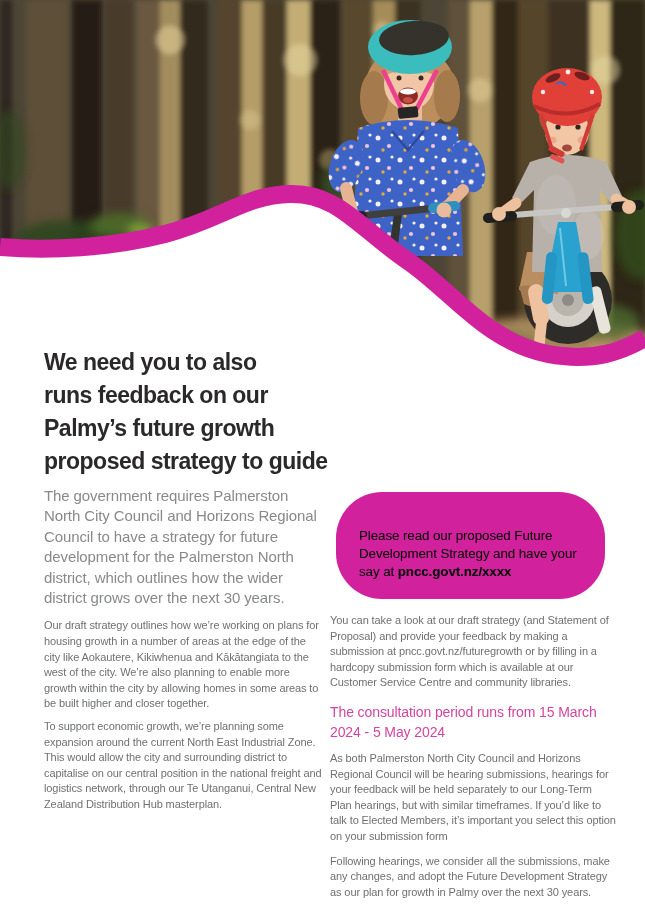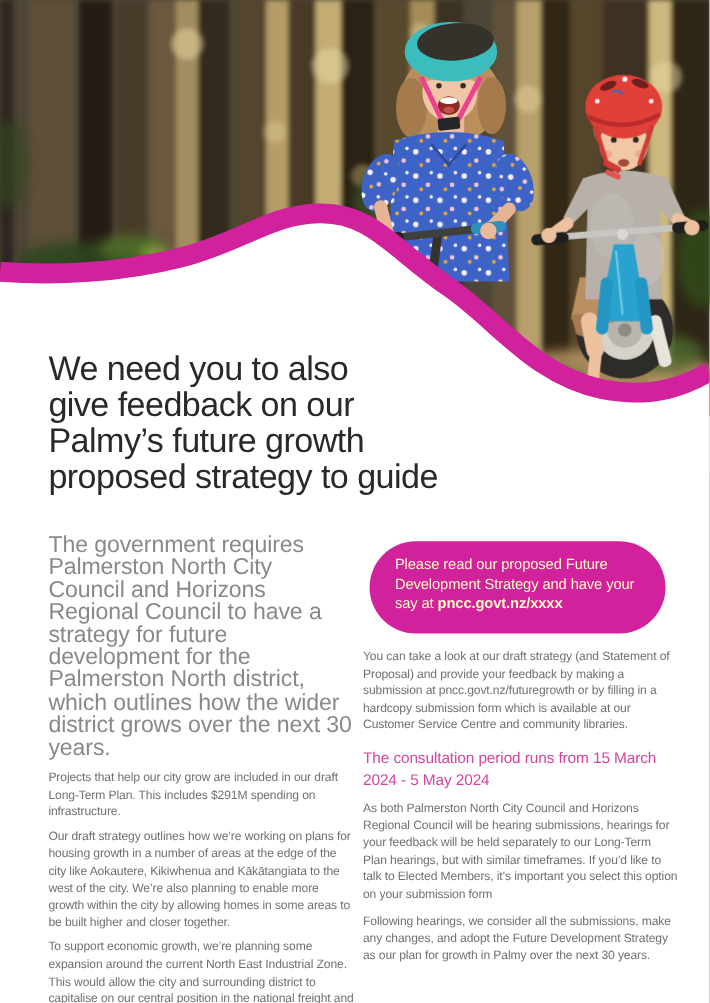--- a/index.html
+++ b/index.html
@@ -2,29 +2,29 @@
 <html style="--pink: #d1219c; --pink_text: #d4449f; --dark: #2b2829; --gray: #6e7072; --lead: #87898b;"><head>
 <meta charset="utf-8">
 <style>
   :root{ --pink:#d1219c; --pink_text:#d4449f; --dark:#2b2829; --gray:#6e7072; --lead:#87898b; }
   *{box-sizing:border-box}
   body{margin:0;background:#888;display:flex;justify-content:center}
   .page{position:relative;width:645px;height:912px;background:#fff;overflow:hidden;
         font-family:"Liberation Sans",sans-serif;}
   .hero{position:absolute;top:0;left:0;width:645px;height:378px;line-height:0}
   .wave{position:absolute;top:0;left:0;width:645px;height:430px;pointer-events:none}
-  .headline{position:absolute;left:44px;top:318px;width:480px;color:var(--dark,#2b2829);
-        font-weight:normal;font-size:31px;line-height:33px;letter-spacing:-0.5px}
+  .headline{position:absolute;left:44px;top:346px;width:480px;color:var(--dark,#2b2829);
+        font-weight:bold;font-size:23px;line-height:33px;letter-spacing:-0.5px}
   .col-left{position:absolute;left:44px;top:486px;width:278px}
   .col-right{position:absolute;left:330px;top:492px;width:286px}
-  .lead{font-size:21px;line-height:20.4px;color:var(--lead,#87898b);margin:0 0 10px;letter-spacing:-0.1px}
+  .lead{font-size:15px;line-height:20.4px;color:var(--lead,#87898b);margin:0 0 10px;letter-spacing:-0.1px}
   p.body{font-size:11px;line-height:15.6px;color:var(--gray,#6e7072);margin:0 0 7px;letter-spacing:-0.1px}
   .col-right p.body{margin:0 0 9px}
-  .pill{background:var(--pink,#d1219c);color:#fef9c3;border-radius:46px;width:269px;margin:0 0 14px 6px;
-        padding:12px 20px 18px 23px;font-size:13.4px;line-height:18px;letter-spacing:-0.1px}
+  .pill{background:var(--pink,#d1219c);color:#000000;border-radius:46px;width:269px;margin:0 0 14px 6px;
+        padding:35px 20px 18px 23px;font-size:13.4px;line-height:18px;letter-spacing:-0.1px}
   .pill b{font-weight:bold}
   .consult{color:var(--pink_text,#d4449f);font-size:14px;line-height:20.5px;font-weight:normal;
         margin:11px 0 8px;letter-spacing:-0.1px}
 </style>
 </head>
 <body>
 
 <div class="page">
 
   <figure class="hero" style="margin:0" aria-label="Two young children wearing helmets riding balance bikes through a sunlit pine forest">
@@ -177,28 +177,27 @@
     <path d="M0 247 C 50 251, 110 248, 165 234 C 220 220, 245 195, 290 194
              C 338 193, 358 227, 408 261 C 452 291, 485 341, 548 354
              C 595 363, 624 350, 645 338 L 645 430 L 0 430 Z" fill="#ffffff"></path>
     <path d="M0 247 C 50 251, 110 248, 165 234 C 220 220, 245 195, 290 194
              C 338 193, 358 227, 408 261 C 452 291, 485 341, 548 354
              C 595 363, 624 350, 645 338" fill="none" stroke="#d1219c" stroke-width="18"></path>
   </svg>
 
   <h1 class="headline" style="margin:0">
     <div>We need you to also</div>
-    <div>give feedback on our</div>
+    <div>runs feedback on our</div>
     <div>Palmy’s future growth</div>
     <div>proposed strategy to guide</div>
   </h1>
 
   <div class="col-left">
     <p class="lead">The government requires Palmerston North City Council and Horizons Regional Council to have a strategy for future development for the Palmerston North district, which outlines how the wider district grows over the next 30 years.</p>
-    <p class="body">Projects that help our city grow are included in our draft Long-Term Plan. This includes $291M spending on infrastructure.</p>
     <p class="body">Our draft strategy outlines how we’re working on plans for housing growth in a number of areas at the edge of the city like Aokautere, Kikiwhenua and Kākātangiata to the west of the city. We’re also planning to enable more growth within the city by allowing homes in some areas to be built higher and closer together.</p>
     <p class="body">To support economic growth, we’re planning some expansion around the current North East Industrial Zone. This would allow the city and surrounding district to capitalise on our central position in the national freight and logistics network, through our Te Utanganui, Central New Zealand Distribution Hub masterplan.</p>
   </div>
 
   <div class="col-right">
     <div class="pill">
       <span>Please read our proposed Future Development Strategy and have your say at </span><b>pncc.govt.nz/xxxx</b>
     </div>
     <p class="body">You can take a look at our draft strategy (and Statement of Proposal) and provide your feedback by making a submission at pncc.govt.nz/futuregrowth or by filling in a hardcopy submission form which is available at our Customer Service Centre and community libraries.</p>
     <h3 class="consult">The consultation period runs from 15 March 2024 - 5 May 2024</h3>

